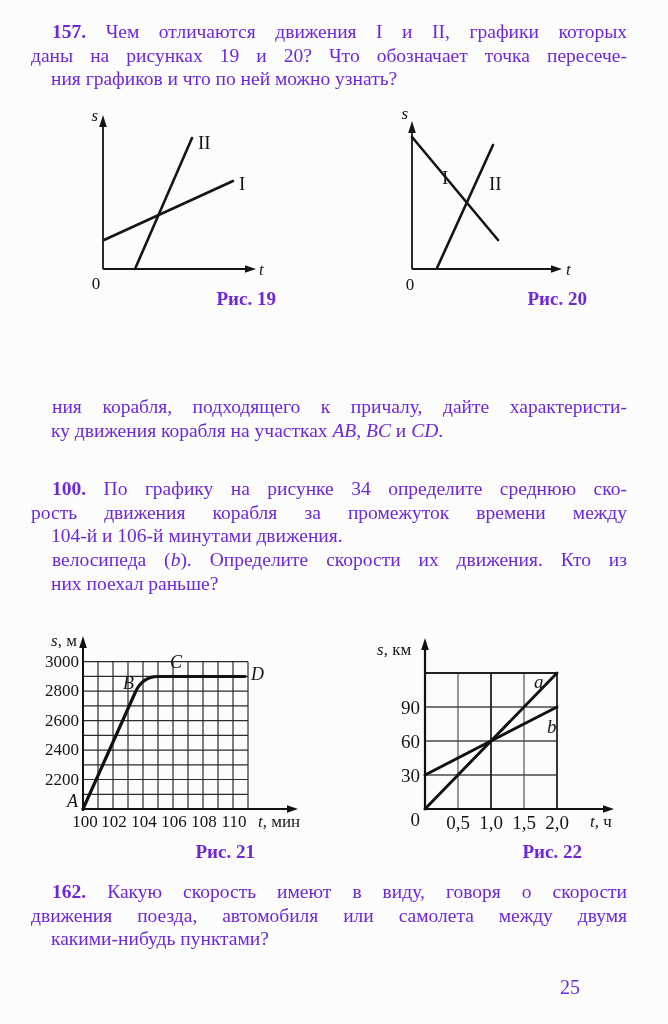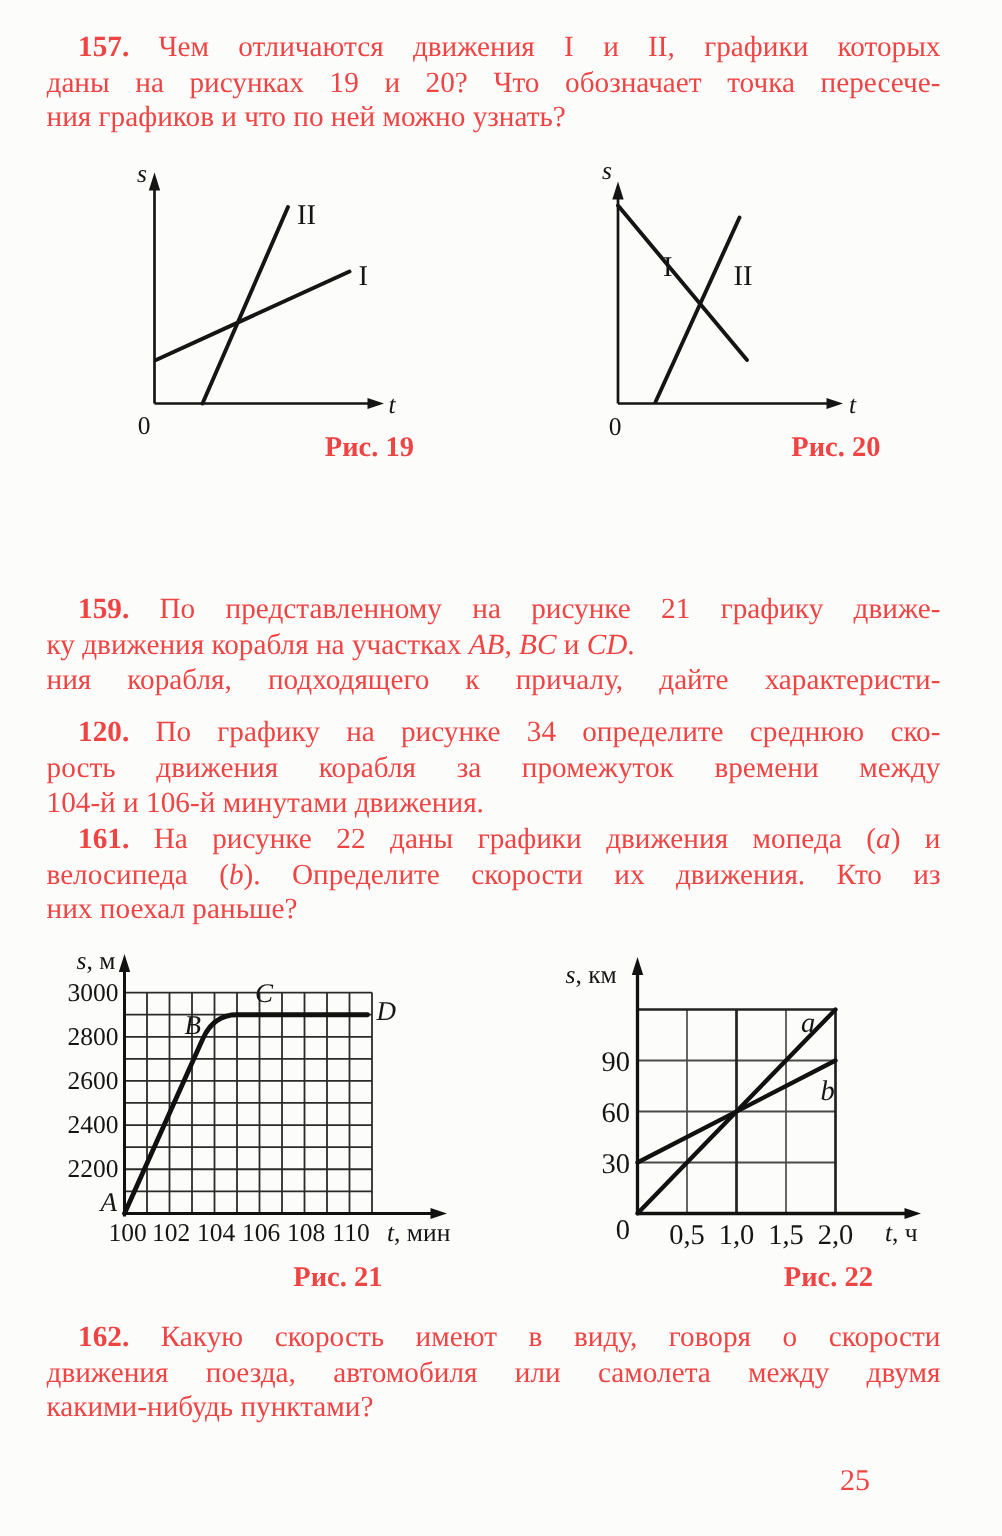--- a/index.html
+++ b/index.html
@@ -1,51 +1,49 @@
 <!DOCTYPE html>
 <html lang="ru"><head>
 <meta charset="utf-8">
 <style>
   html,body{margin:0;padding:0;background:#e8e8e8;}
-  #page{position:relative;width:668px;height:1024px;background:#fcfcfb;color:#ef4444;
+  #page{position:relative;width:668px;height:1024px;background:#fcfcfb;color:#6d28d9;
         font-family:"Liberation Serif","DejaVu Serif",serif;overflow:hidden;margin:0 auto;}
   .para{position:absolute;left:31px;width:596px;font-size:19.5px;}
   .tline{height:23.5px;line-height:23.5px;text-align:justify;text-align-last:justify;overflow:hidden;}
   .tline:first-child{text-indent:21px;}
-  .tline.tlast{text-align-last:left;}
+  .tline.tlast{text-align-last:left;margin-left:20px;}
   .b{font-weight:bold;}
   .i{font-style:italic;}
   .fig-caption{position:absolute;font-weight:bold;font-size:19px;text-align:right;}
   .fig{position:absolute;}
   svg text{font-family:"Liberation Serif","DejaVu Serif",serif;fill:#151515;}
   .axvar{font-style:italic;}
   .pagenum{position:absolute;font-size:20px;}
 </style>
 </head>
 <body>
 
 <div id="page">
 
   <div class="para" style="top:20px">
       <div class="tline"><span class="b">157.</span><span> Чем отличаются движения I и II, графики которых</span></div>
       <div class="tline"><span>даны на рисунках 19 и 20? Что обозначает точка пересече-</span></div>
       <div class="tline tlast"><span>ния графиков и что по ней можно узнать?</span></div>
     </div>
   <div class="para" style="top:395px">
-      <div class="tline"><span class="b">159.</span><span> По представленному на рисунке 21 графику движе-</span></div>
+      <div class="tline"><span>ния корабля, подходящего к причалу, дайте характеристи-</span></div>
       <div class="tline tlast"><span>ку движения корабля на участках </span><span class="i">AB</span><span>, </span><span class="i">BC</span><span> и </span><span class="i">CD</span><span>.</span></div>
-      <div class="tline"><span>ния корабля, подходящего к причалу, дайте характеристи-</span></div>
     </div>
   <div class="para" style="top:477px">
-      <div class="tline"><span class="b">120.</span><span> По графику на рисунке 34 определите среднюю ско-</span></div>
+      <div class="tline"><span class="b">100.</span><span> По графику на рисунке 34 определите среднюю ско-</span></div>
       <div class="tline"><span>рость движения корабля за промежуток времени между</span></div>
       <div class="tline tlast"><span>104-й и 106-й минутами движения.</span></div>
     </div>
   <div class="para" style="top:548px">
-      <div class="tline"><span class="b">161.</span><span> На рисунке 22 даны графики движения мопеда (</span><span class="i">a</span><span>) и</span></div>
       <div class="tline"><span>велосипеда (</span><span class="i">b</span><span>). Определите скорости их движения. Кто из</span></div>
       <div class="tline tlast"><span>них поехал раньше?</span></div>
     </div>
   <div class="para" style="top:880px">
       <div class="tline"><span class="b">162.</span><span> Какую скорость имеют в виду, говоря о скорости</span></div>
       <div class="tline"><span>движения поезда, автомобиля или самолета между двумя</span></div>
       <div class="tline tlast"><span>какими-нибудь пунктами?</span></div>
     </div>
 
   <svg class="fig" style="left:55px;top:105px" width="300" height="200" viewBox="0 0 300 200">

